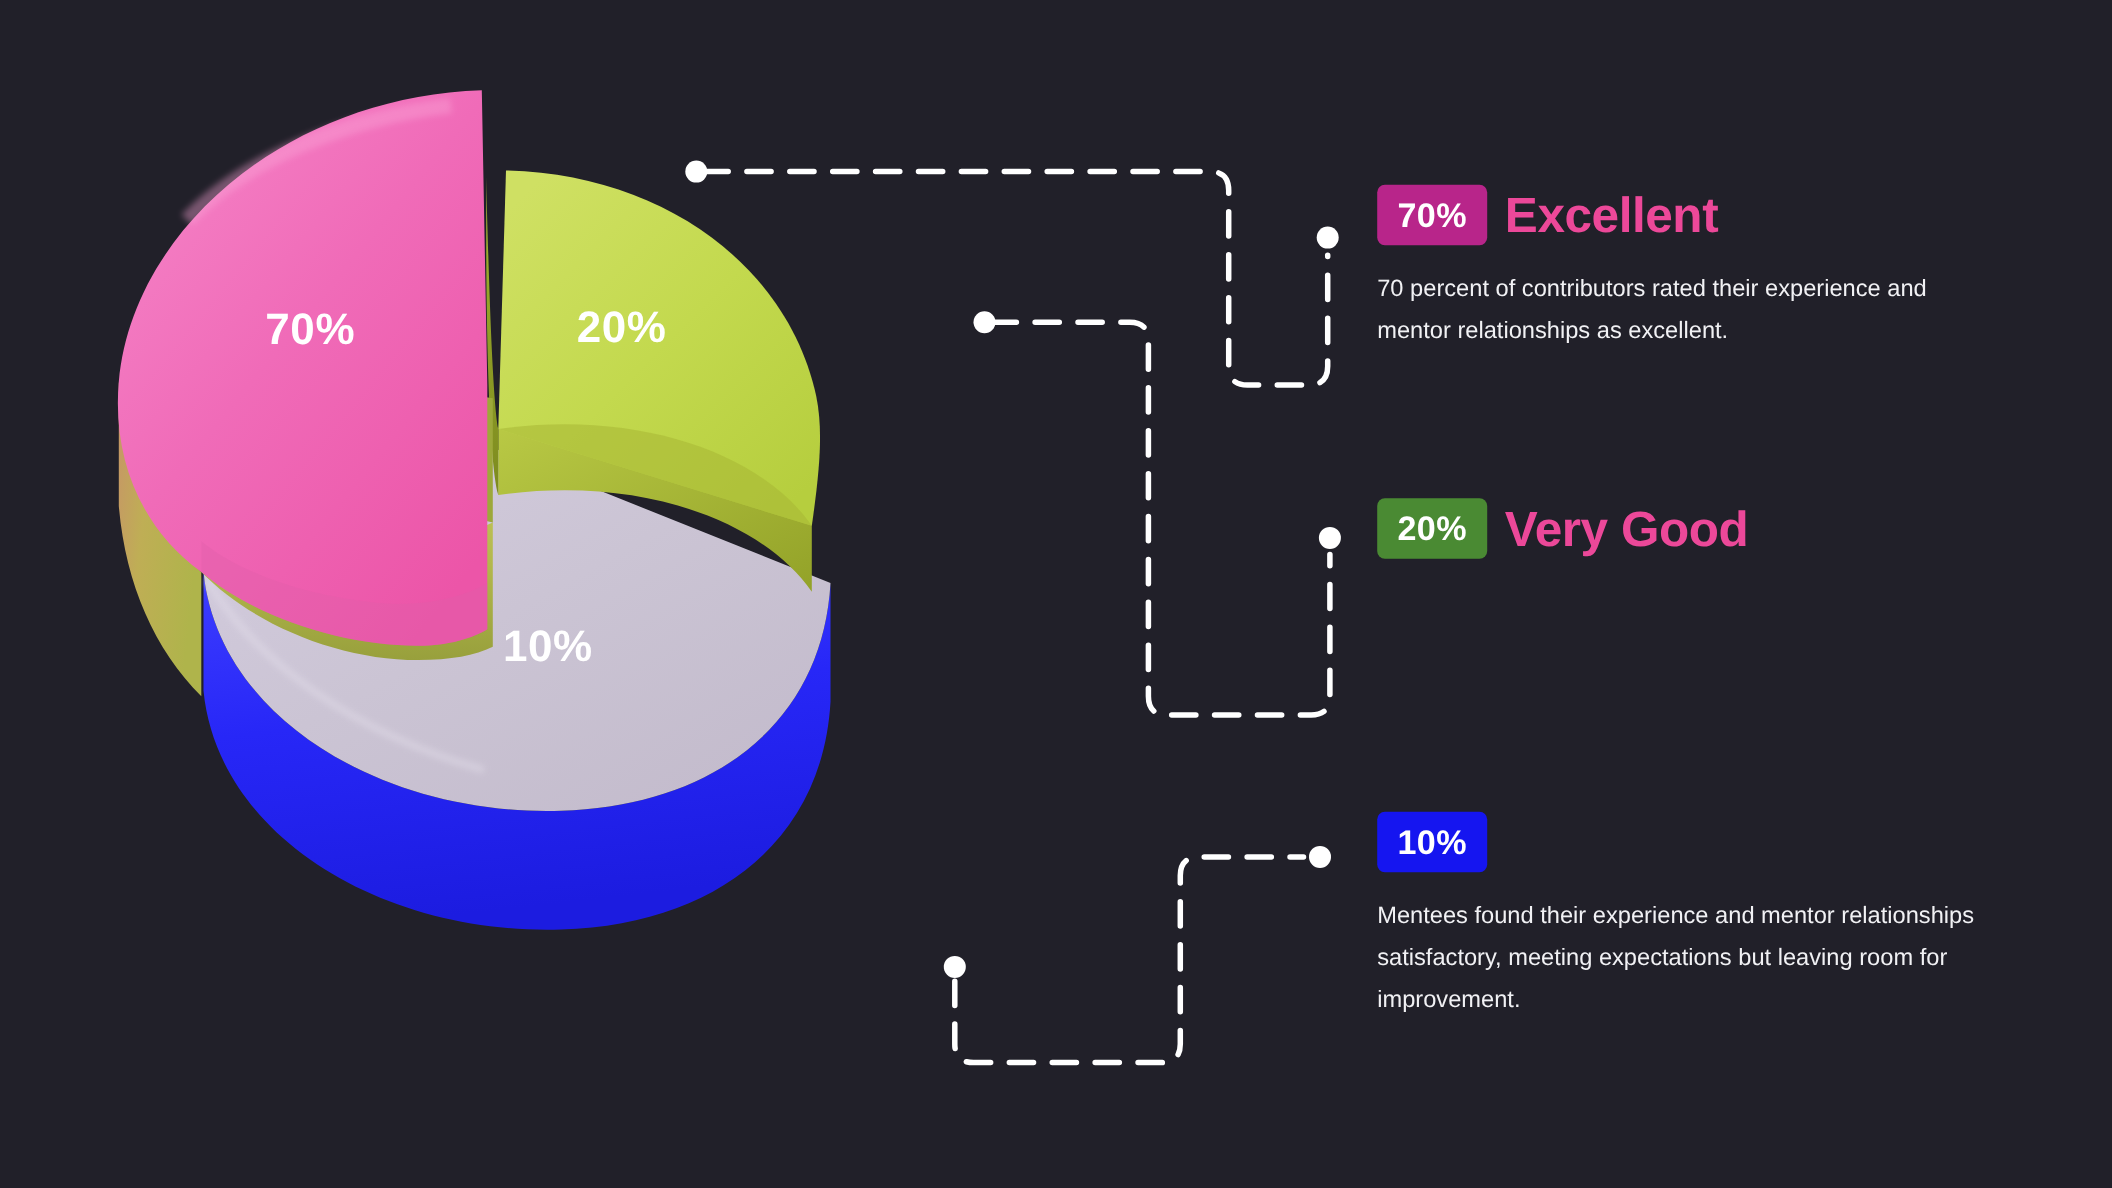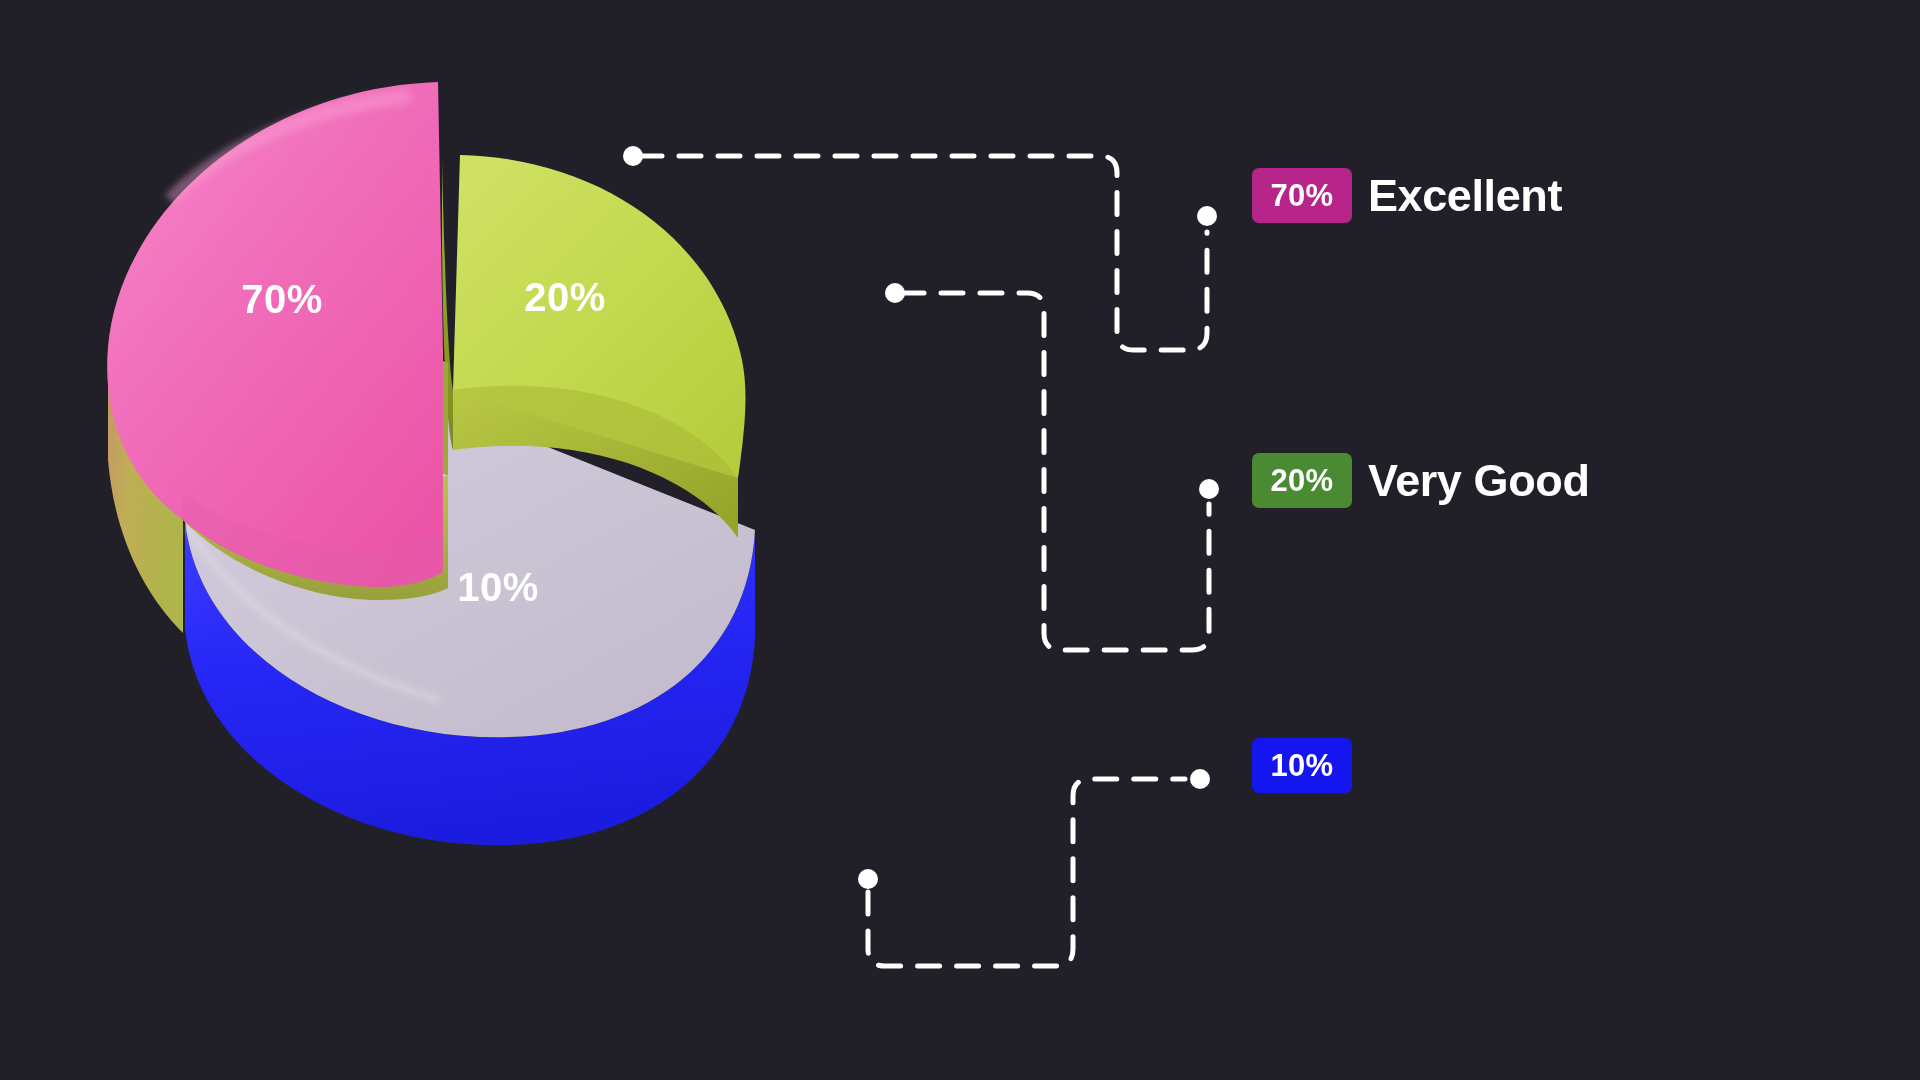--- a/index.html
+++ b/index.html
@@ -47,21 +47,21 @@
     display:inline-flex; align-items:center; justify-content:center;
     min-width:100px; height:55px;
     border-radius:7px;
     color:#ffffff;
     font-weight:700;
     font-size:31px;
     letter-spacing:0.3px;
     padding:0 11px;
   }
   .legend-title {
-    color:#ffffff;
+    color:#ec4899;
     font-weight:700;
     font-size:45px;
     letter-spacing:-0.4px;
     line-height:1;
     white-space:nowrap;
   }
   .legend-desc {
     margin-top:20px;
     color:#F1F1F4;
     font-size:21.5px;
@@ -228,29 +228,31 @@
     </g>
   </svg>
 
   <div id="legend">
 
     <div class="legend-item" id="legend-item-0">
       <div class="legend-head">
         <span class="badge" style="background-color: rgb(184, 37, 138);">70%</span>
         <span class="legend-title">Excellent</span>
       </div>
+      <p class="legend-desc">70 percent of contributors rated their experience and mentor relationships as excellent.</p>
     </div>
 
     <div class="legend-item" id="legend-item-1">
       <div class="legend-head">
         <span class="badge" style="background-color: rgb(74, 138, 51);">20%</span>
         <span class="legend-title">Very Good</span>
       </div>
     </div>
 
     <div class="legend-item" id="legend-item-2">
       <div class="legend-head">
         <span class="badge" style="background-color: rgb(21, 21, 240);">10%</span>
       </div>
+      <p class="legend-desc">Mentees found their experience and mentor relationships satisfactory, meeting expectations but leaving room for improvement.</p>
     </div>
 
   </div>
 </div>
 
 </body></html>

